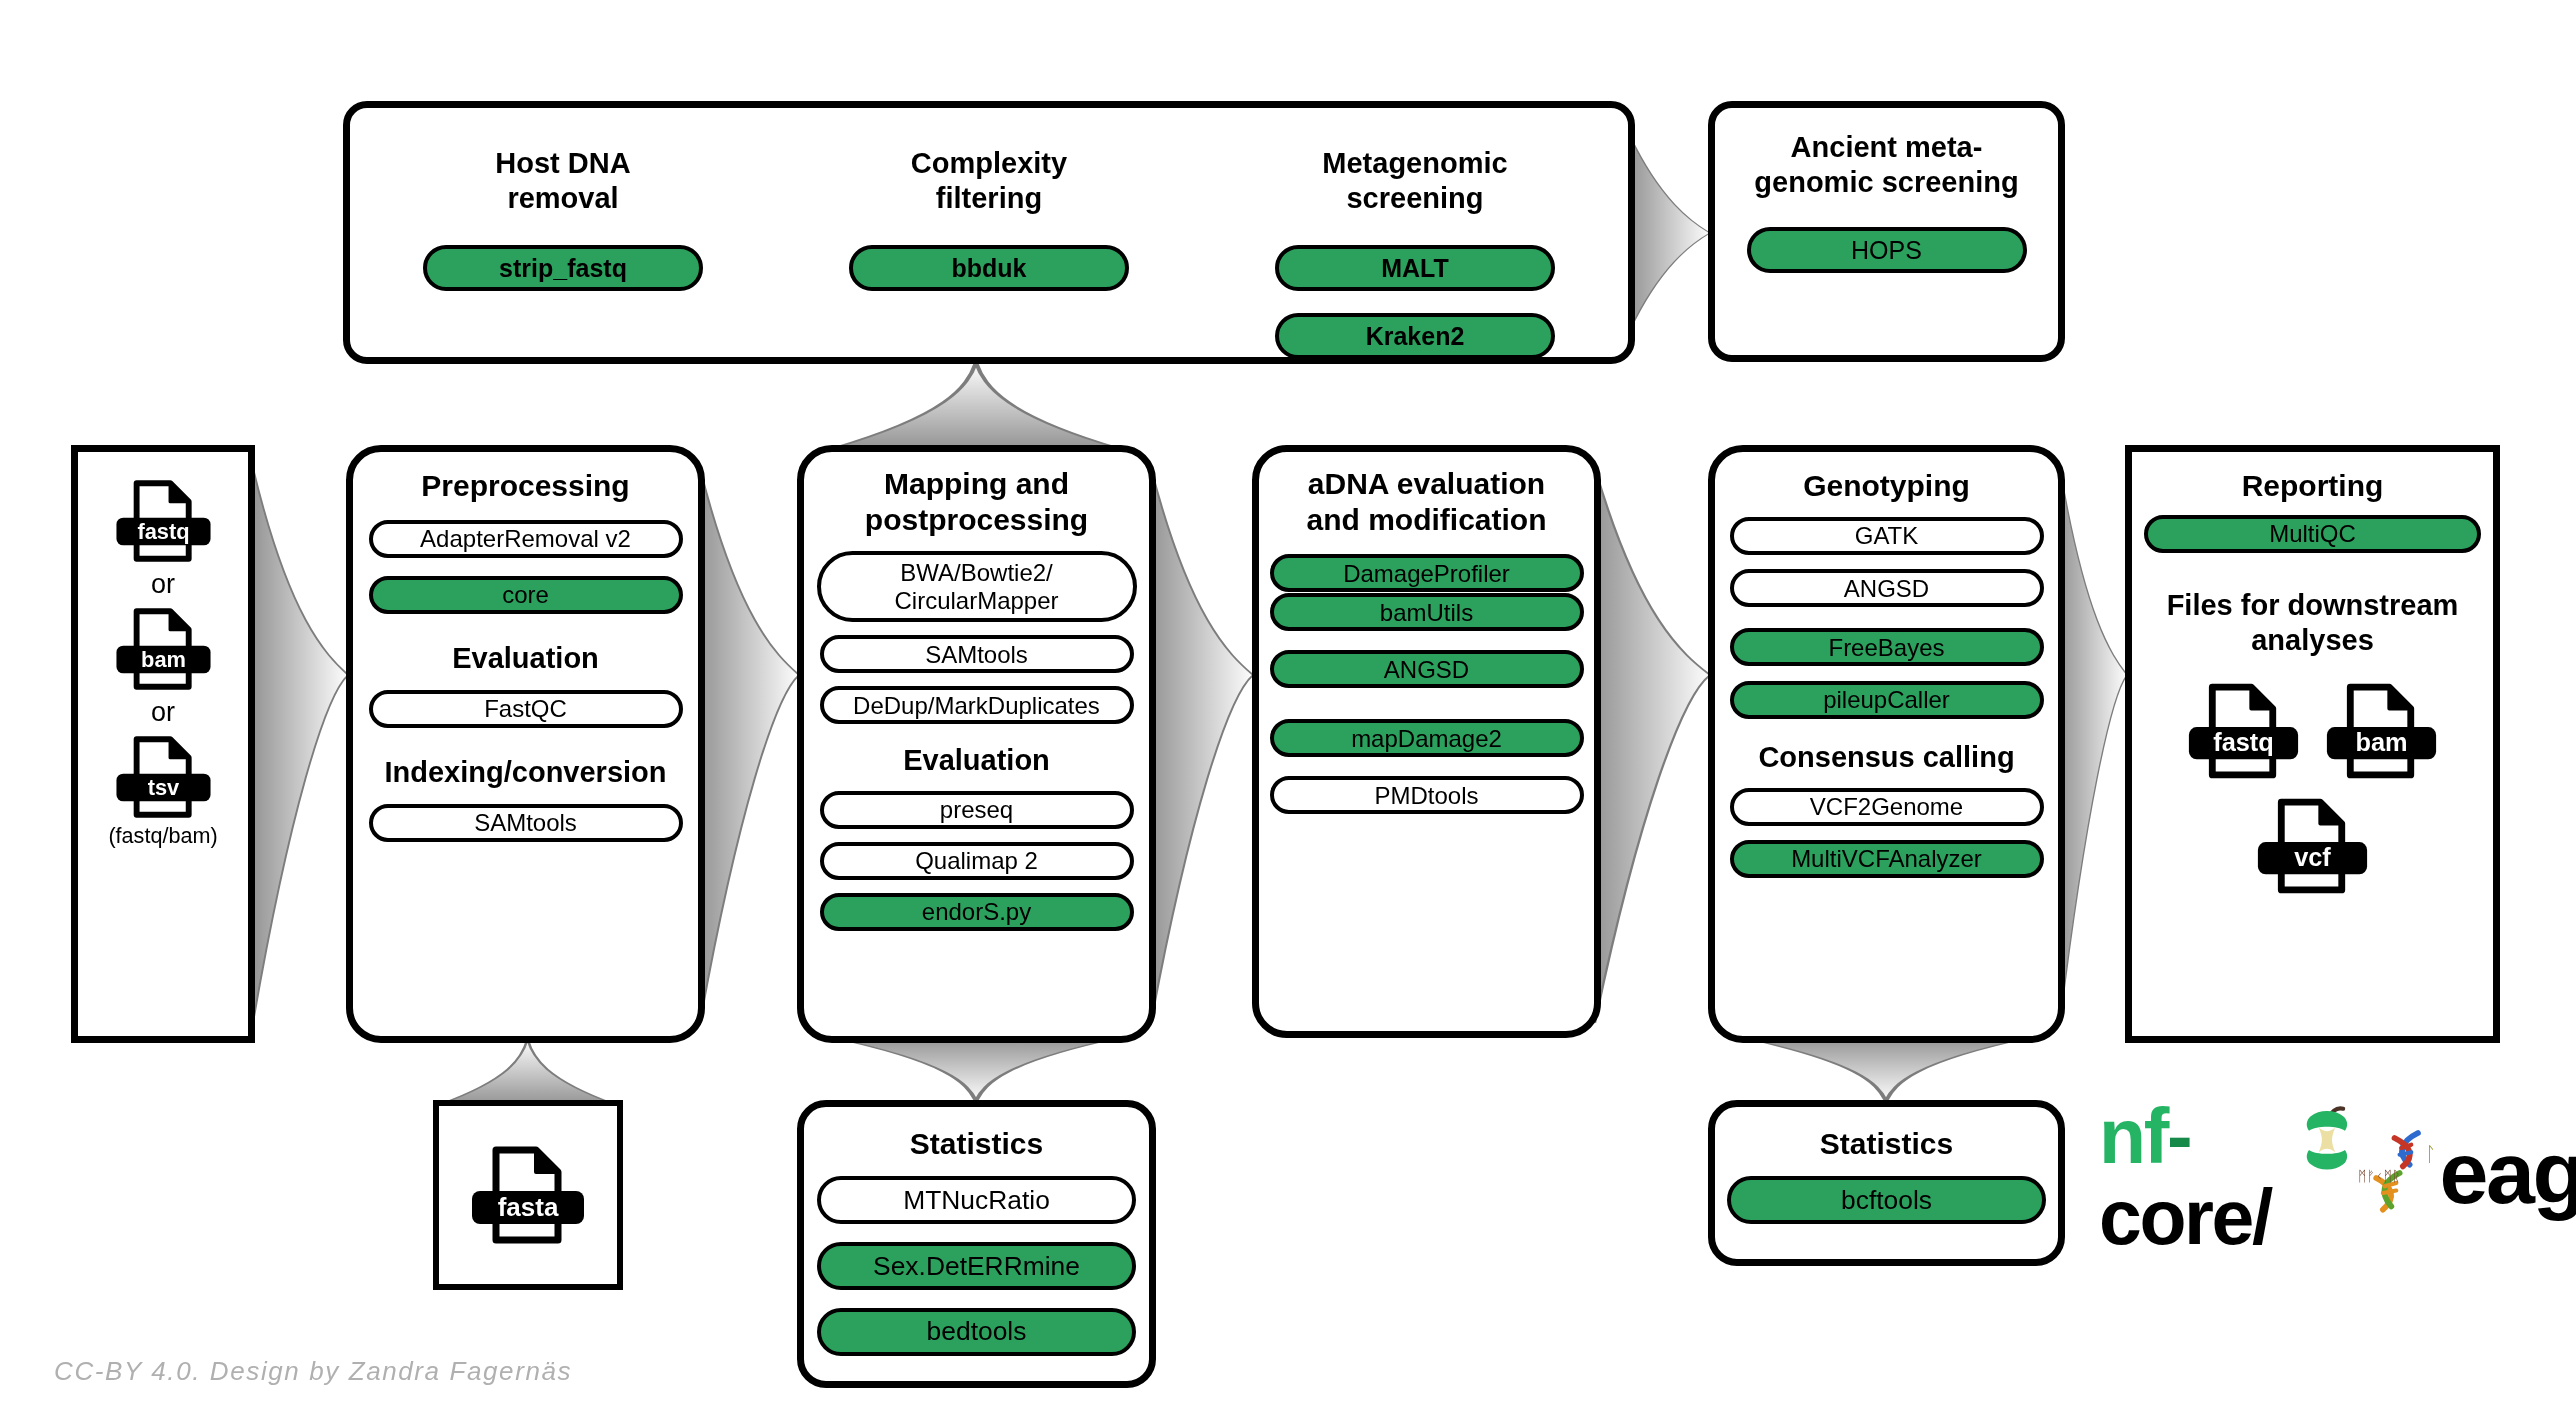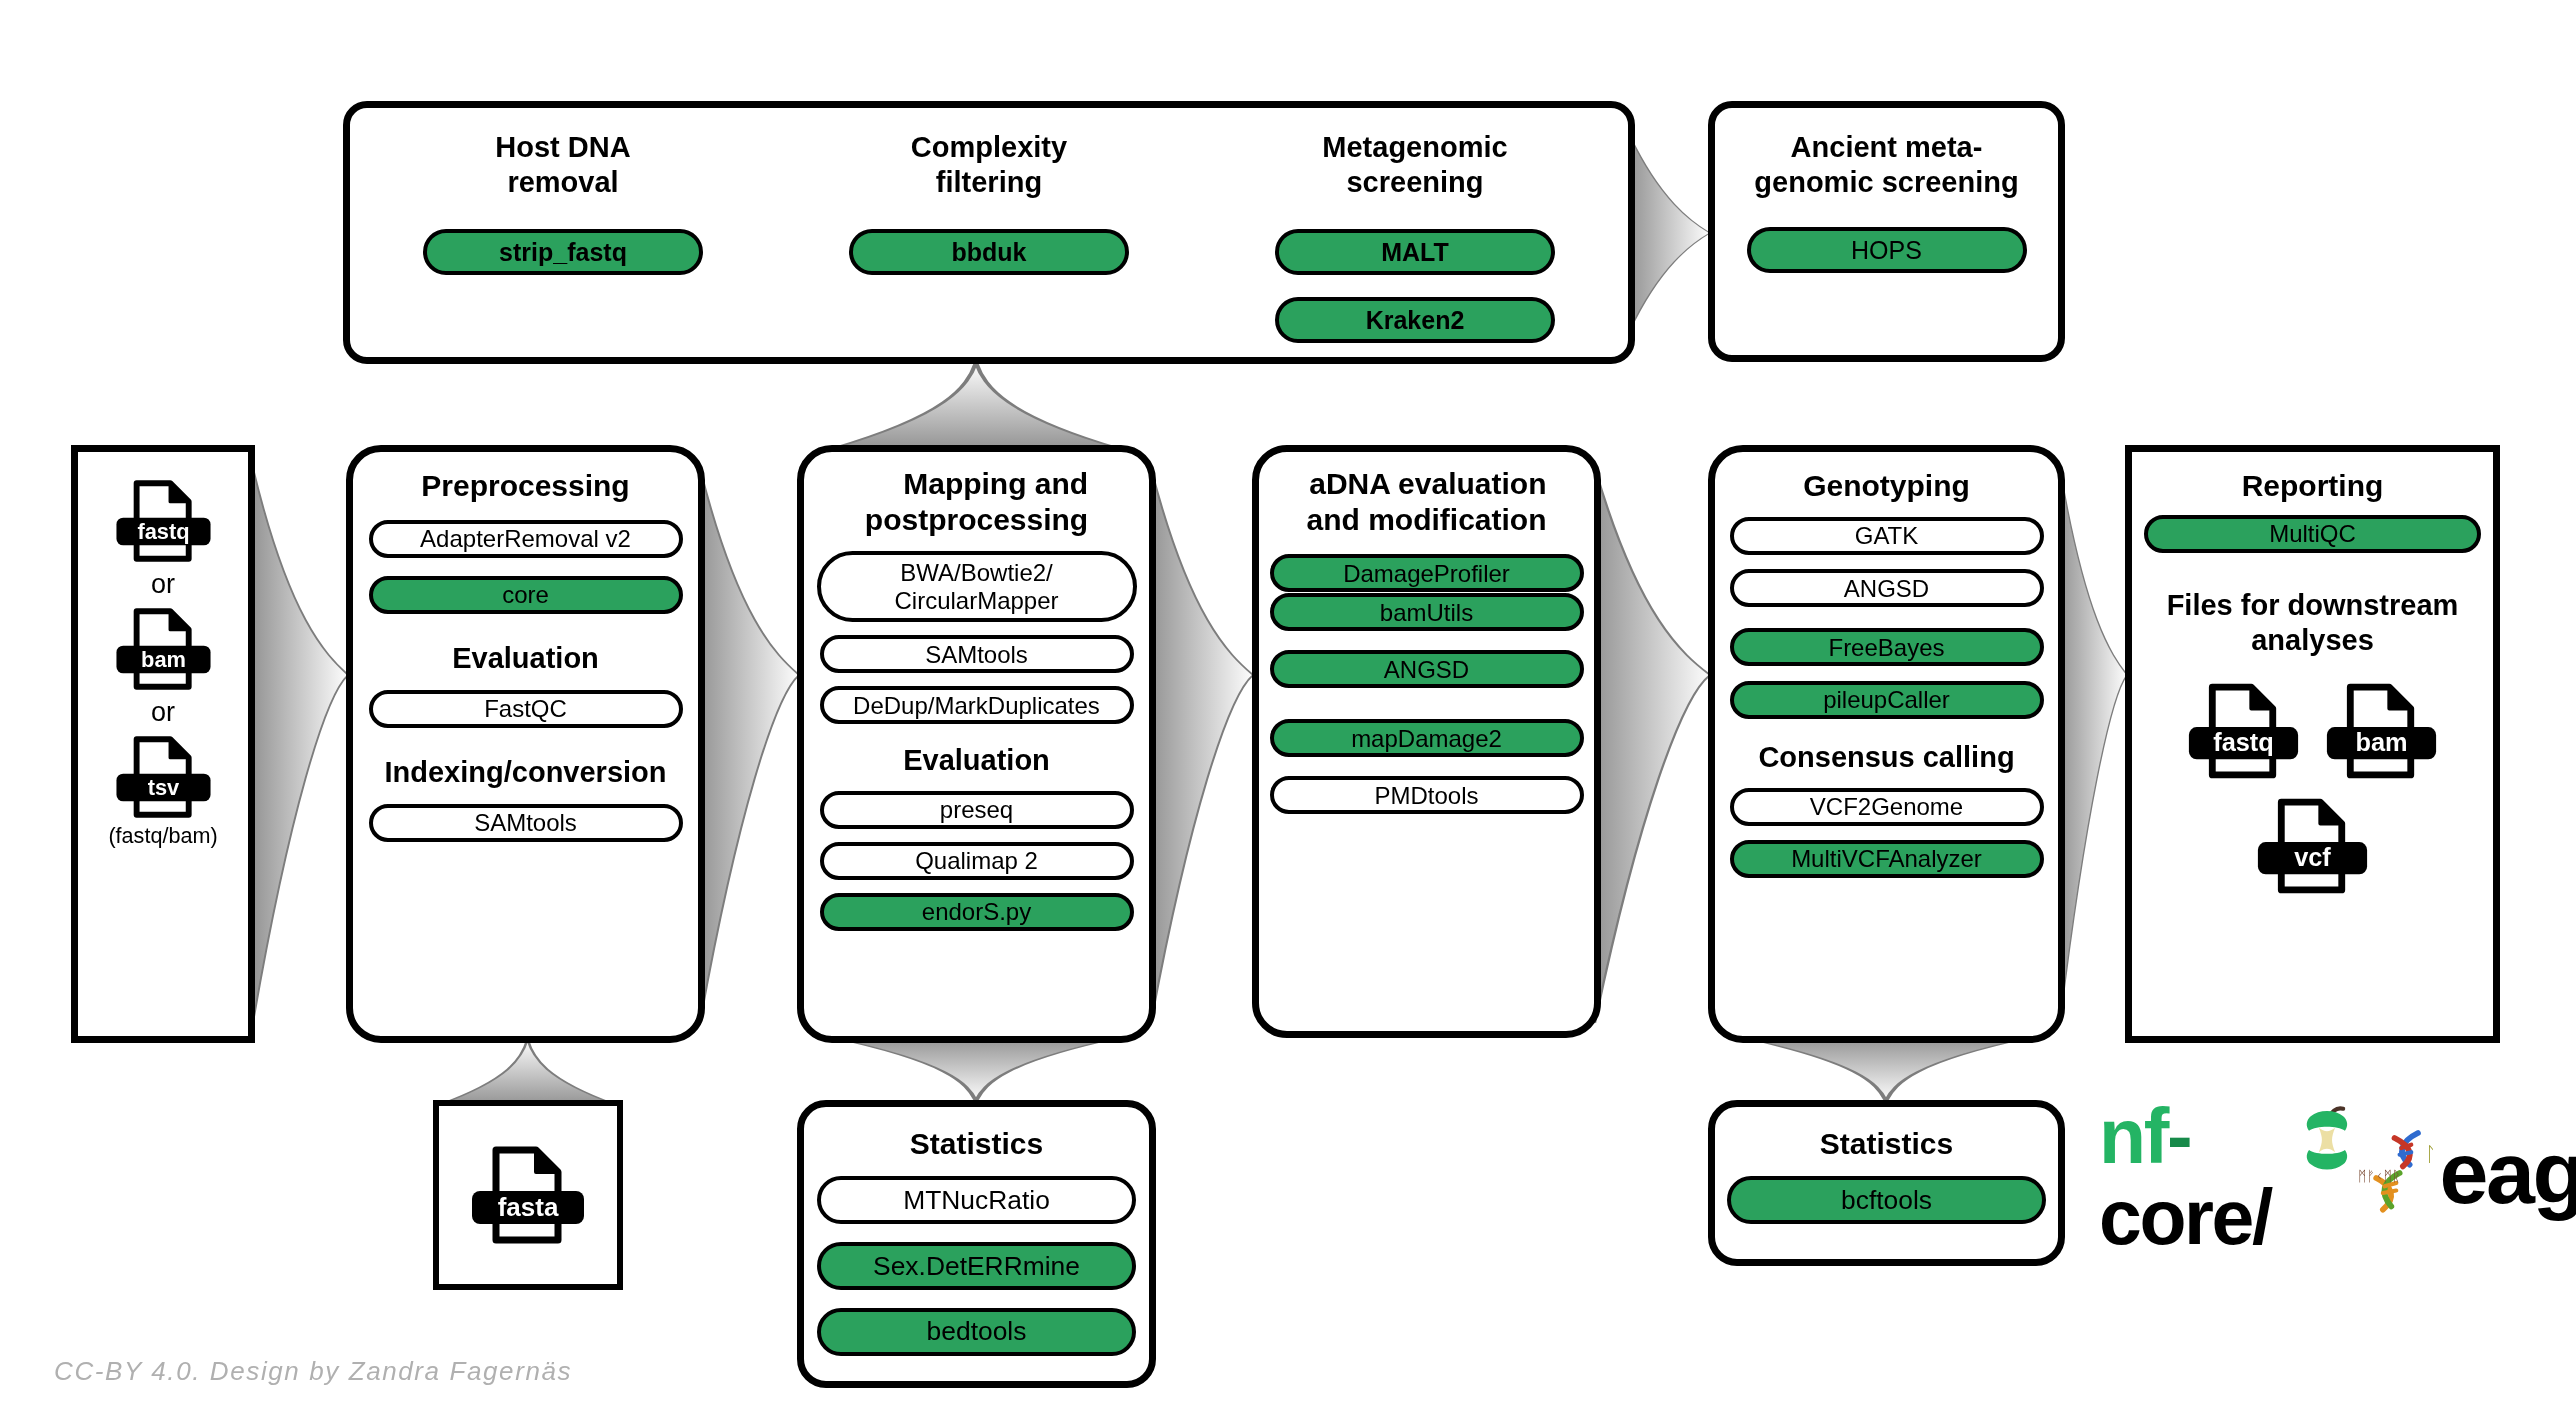--- a/index.html
+++ b/index.html
@@ -16,38 +16,38 @@
   
   .box{position:absolute;background:#fff;border:7.2px solid #000;z-index:2;
        display:flex;flex-direction:column;align-items:center;}
   .rounded{border-radius:35px;}
   .rounded-sm{border-radius:24px;}
   .rounded-st{border-radius:29px;}
   .square{border-radius:0;}
 
   .title{font-weight:bold;text-align:center;white-space:pre-line;line-height:1.2;}
   .t36{font-size:29px;}
-  .t38{font-size:30px;text-align:right;}
+  .t38{font-size:30px;}
   .subtitle{font-weight:bold;font-size:29px;text-align:center;white-space:pre-line;line-height:1.2;}
 
   .pill{border:4px solid #000;border-radius:800px;background:#fff;
         display:flex;align-items:center;justify-content:center;
         font-size:24px;line-height:1.15;text-align:center;white-space:pre-line;flex:none;}
   .pill.green{background:var(--green);}
   .p-top{width:280px;height:46px;font-size:25px;}
   .p-row{width:314px;height:38px;}
   .p-2line{width:320px;height:71px;}
   .p-stat{width:319px;height:48px;font-size:26.4px;}
 
   
   .topcols{flex-direction:row;align-items:stretch;padding-top:22.4px;}
   .topcol{flex:1;display:flex;flex-direction:column;align-items:center;}
   .topcol .pill{margin-top:29px;font-weight:bold;}
   .topcol .pill + .pill{margin-top:22.4px;}
-  .topcol .title{margin-top:0;}
+  .topcol .title{margin-top:16px;}
   .topcol .pill{margin-top:29px;}
 
   
   svg.arrow{position:absolute;z-index:1;}
 
   
   .file-label{font-weight:bold;}
 
   
   .logo{position:absolute;left:2099px;top:1096px;width:417px;z-index:2;

